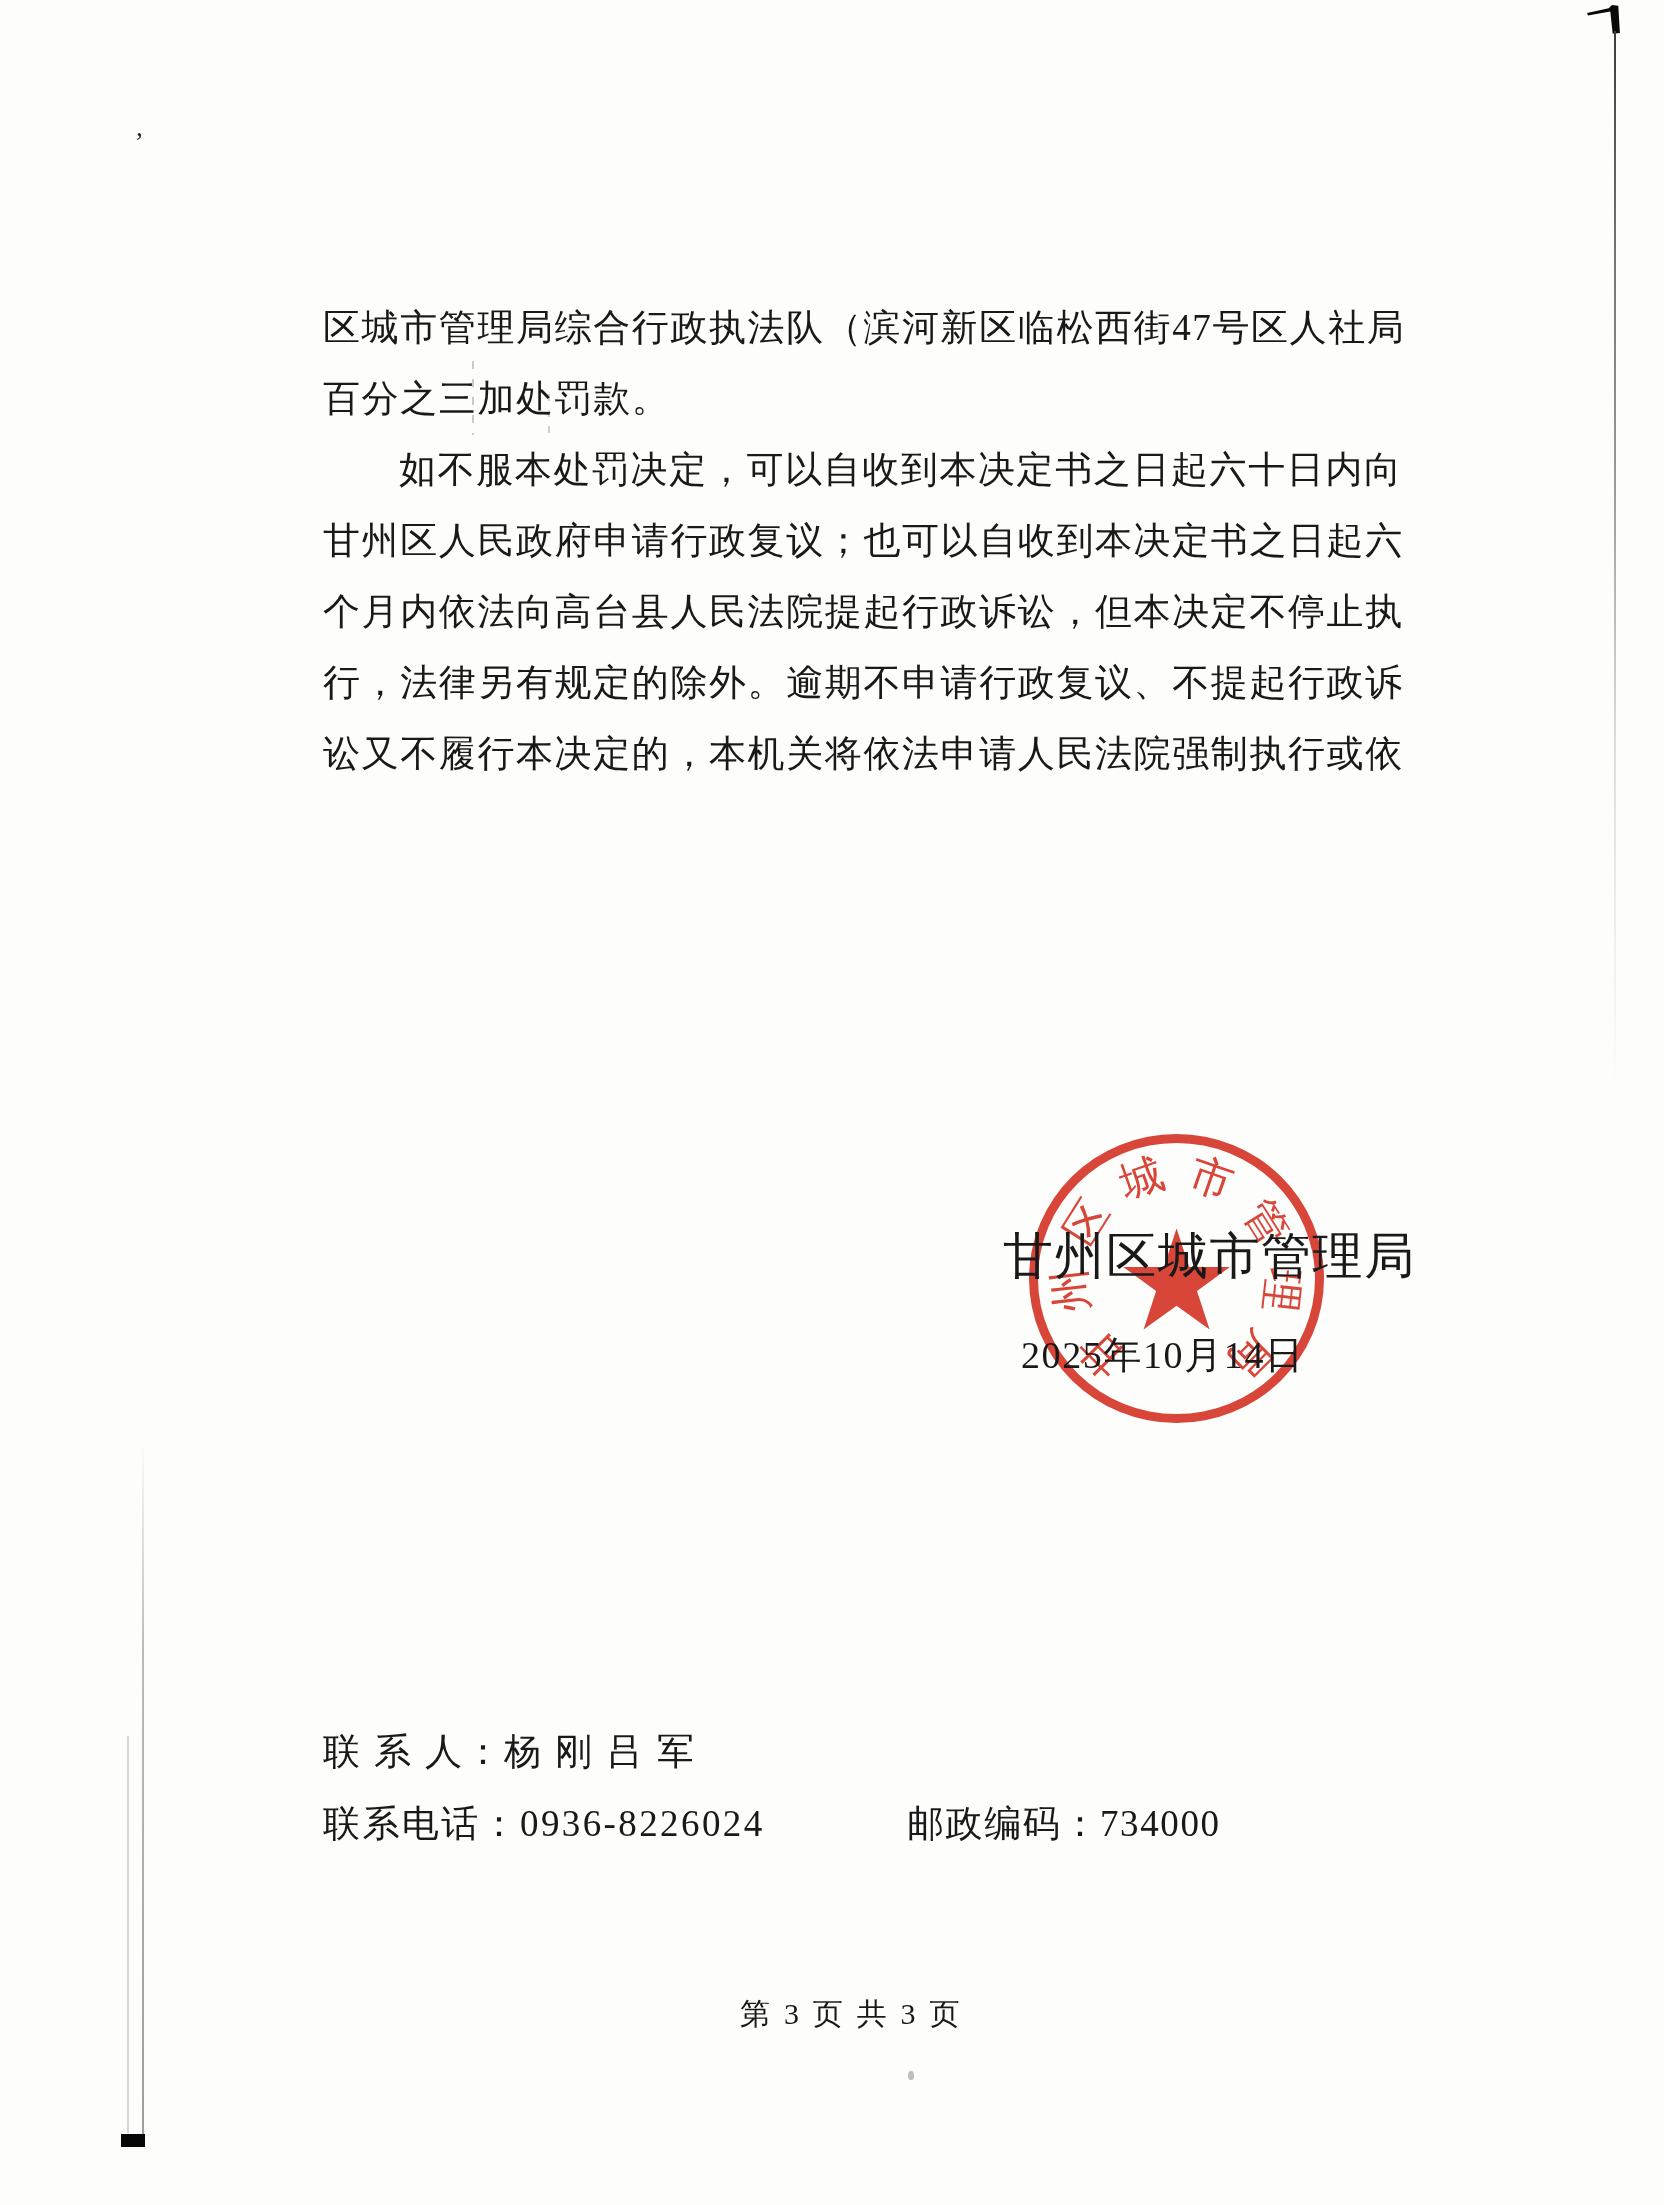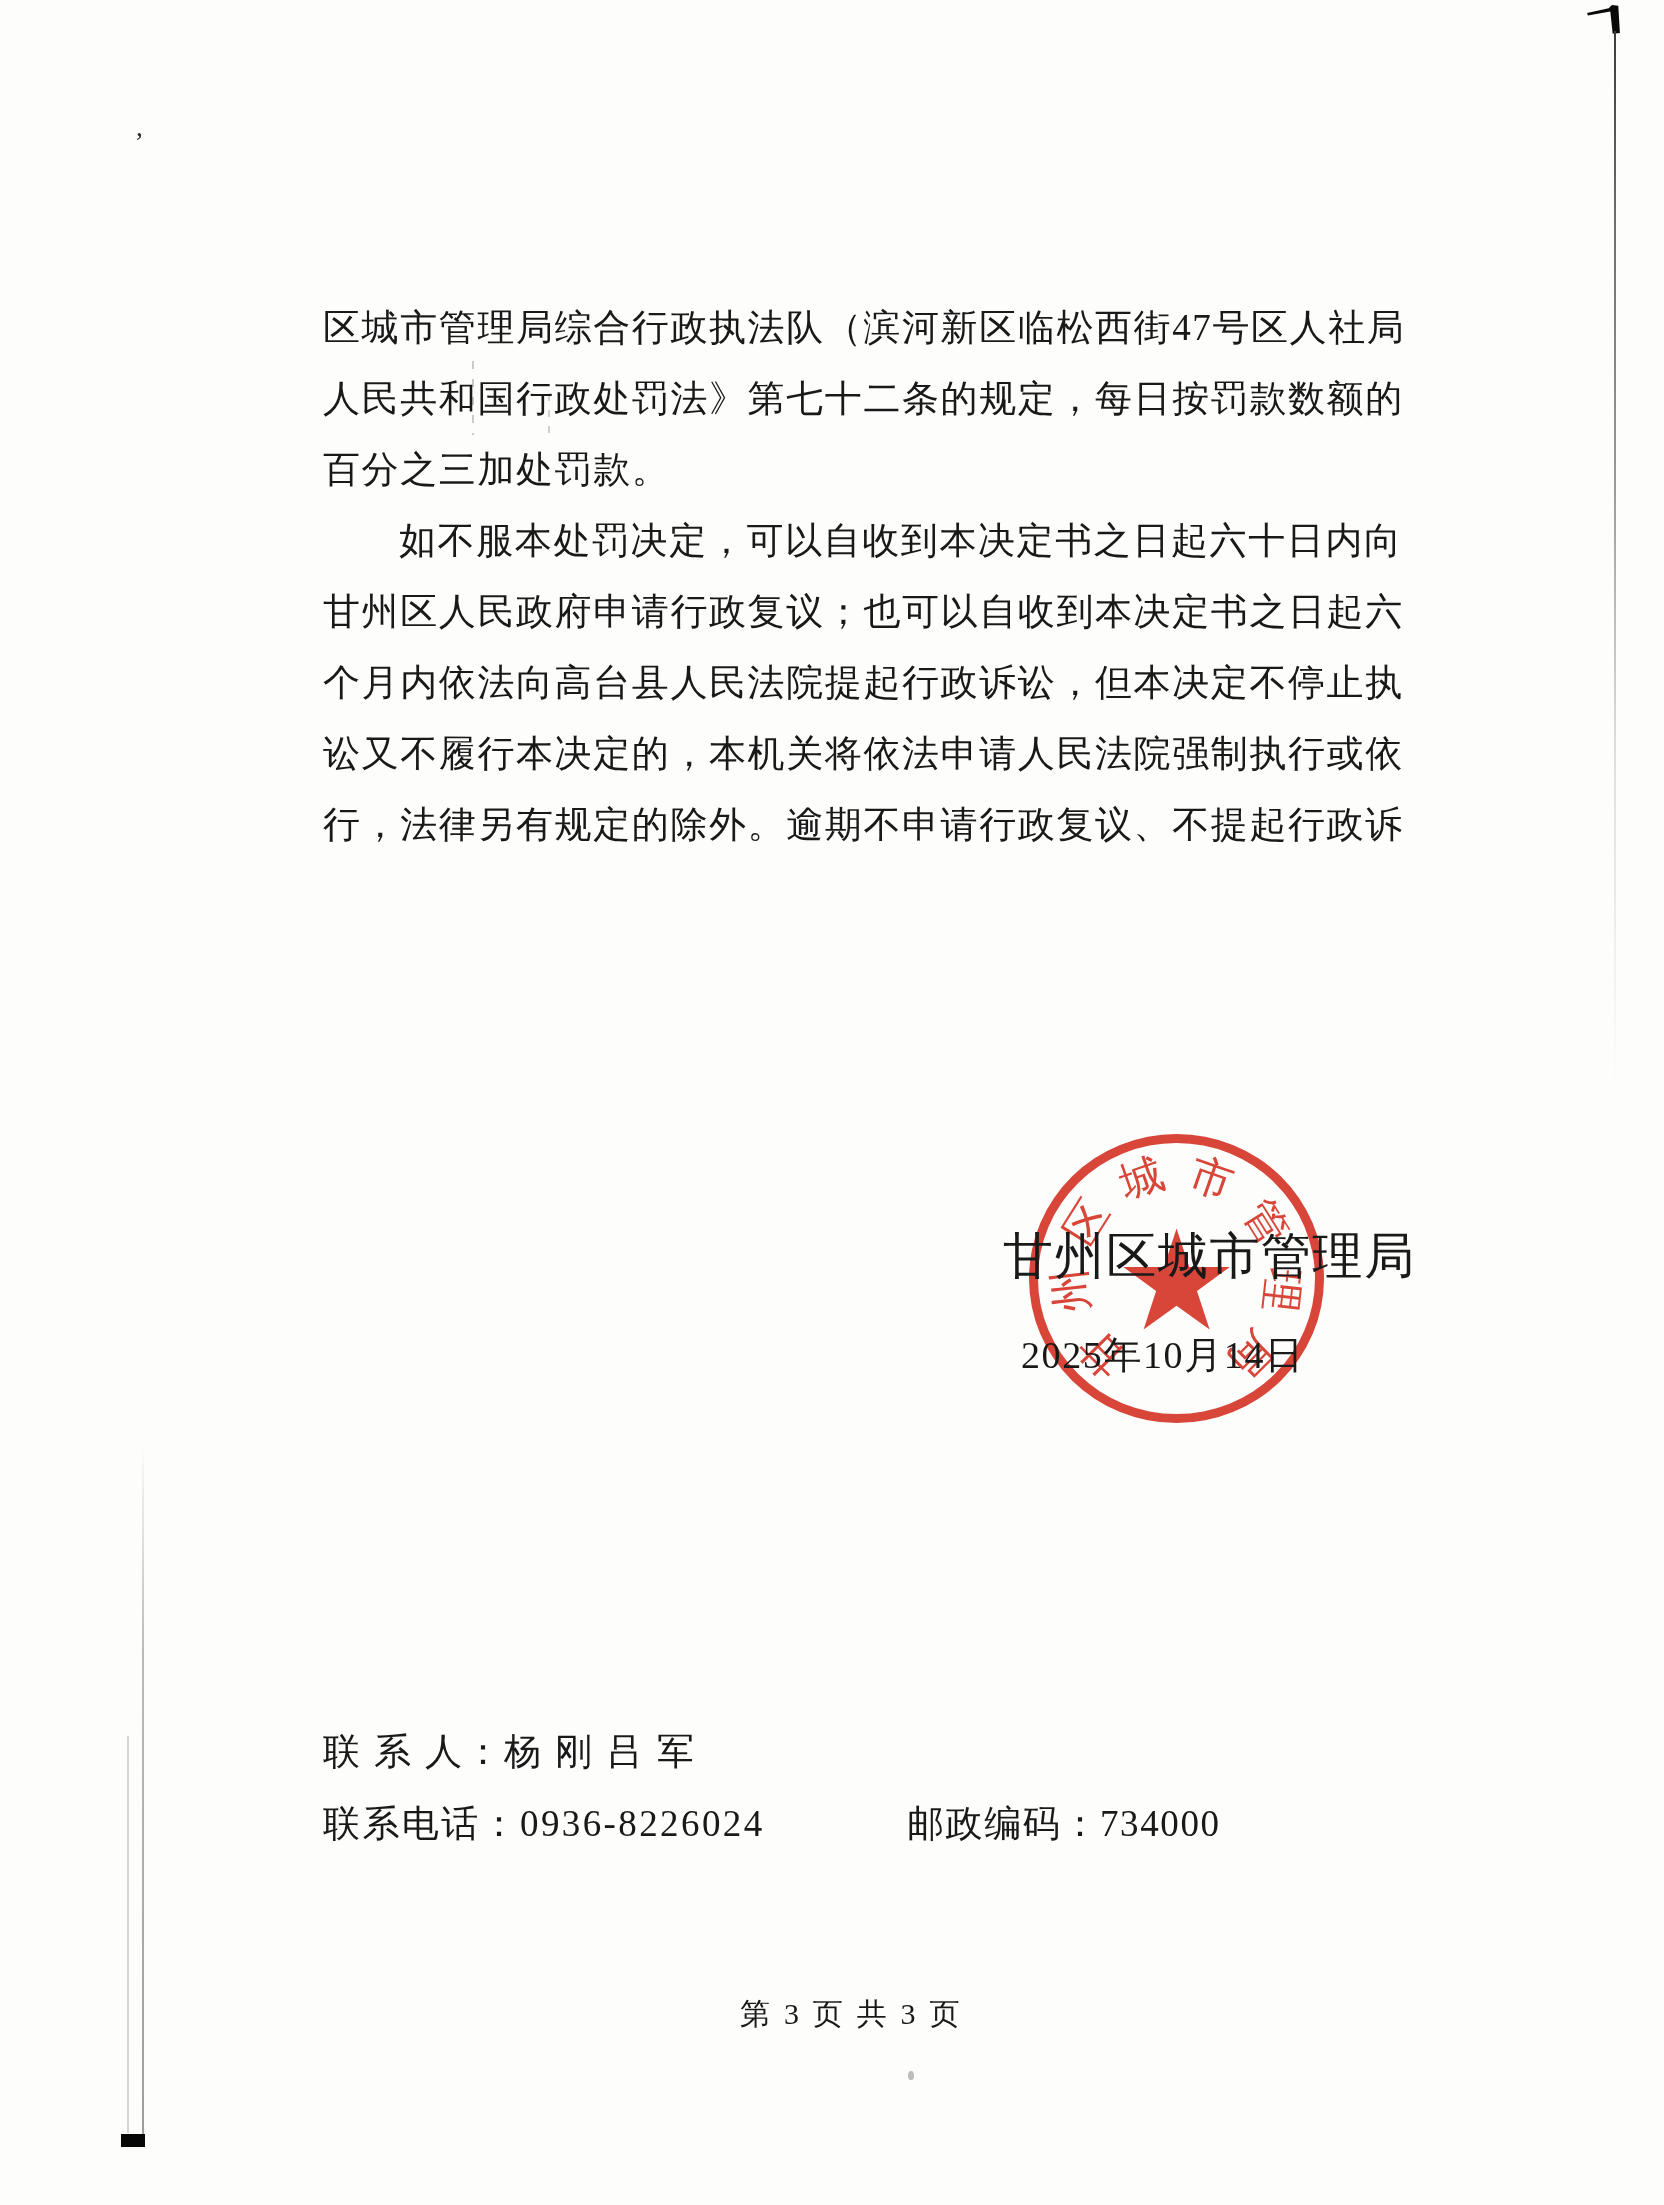--- a/index.html
+++ b/index.html
@@ -93,33 +93,32 @@
   <span class="artifact-comma">,</span>
   <span class="artifact-dot"></span>
   <div class="streak-a"></div>
   <div class="streak-b"></div>
 
   <div class="body-text">
 
       <div class="line">区城市管理局综合行政执法队（滨河新区临松西街47号区人社局</div>
 
 
-      <div class="line">人民共和国行政处罚法》第七十二条的规定，每日按罚款数额的</div>
 
       <div class="line">百分之三加处罚款。</div>
 
       <div class="line indent">如不服本处罚决定，可以自收到本决定书之日起六十日内向</div>
 
       <div class="line">甘州区人民政府申请行政复议；也可以自收到本决定书之日起六</div>
 
       <div class="line">个月内依法向高台县人民法院提起行政诉讼，但本决定不停止执</div>
 
+      <div class="line">行，法律另有规定的除外。逾期不申请行政复议、不提起行政诉</div>
+
       <div class="line">讼又不履行本决定的，本机关将依法申请人民法院强制执行或依</div>
-
-      <div class="line">行，法律另有规定的除外。逾期不申请行政复议、不提起行政诉</div>
 
 
     </div>
 
   <div class="seal">
     <div class="seal-ring"></div>
     <div class="seal-ring-text">
         <span class="seal-char" style="transform: rotate(-135deg) translateY(-106px);">甘</span>
         <span class="seal-char" style="transform: rotate(-96.4286deg) translateY(-106px);">州</span>
         <span class="seal-char" style="transform: rotate(-57.8571deg) translateY(-106px);">区</span>

